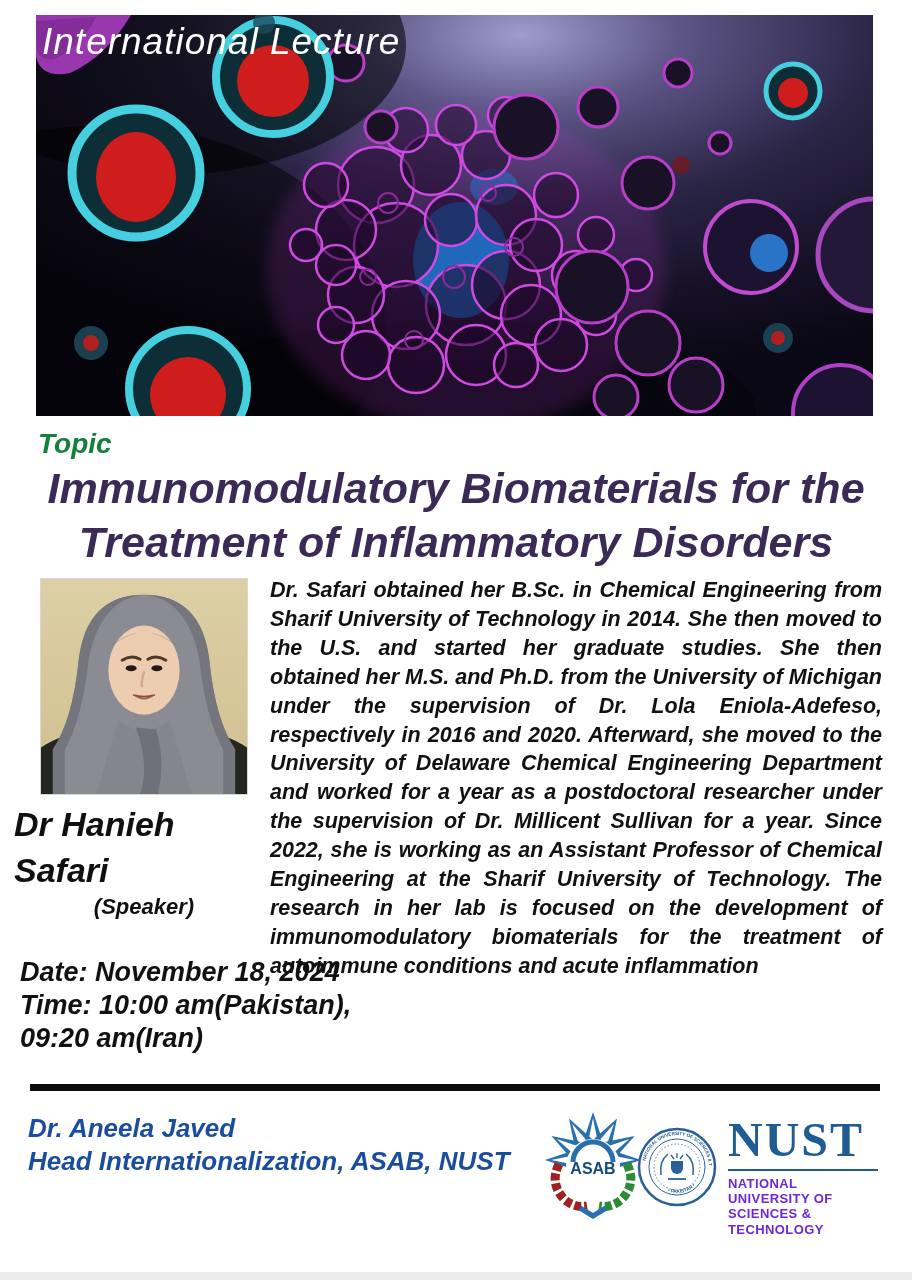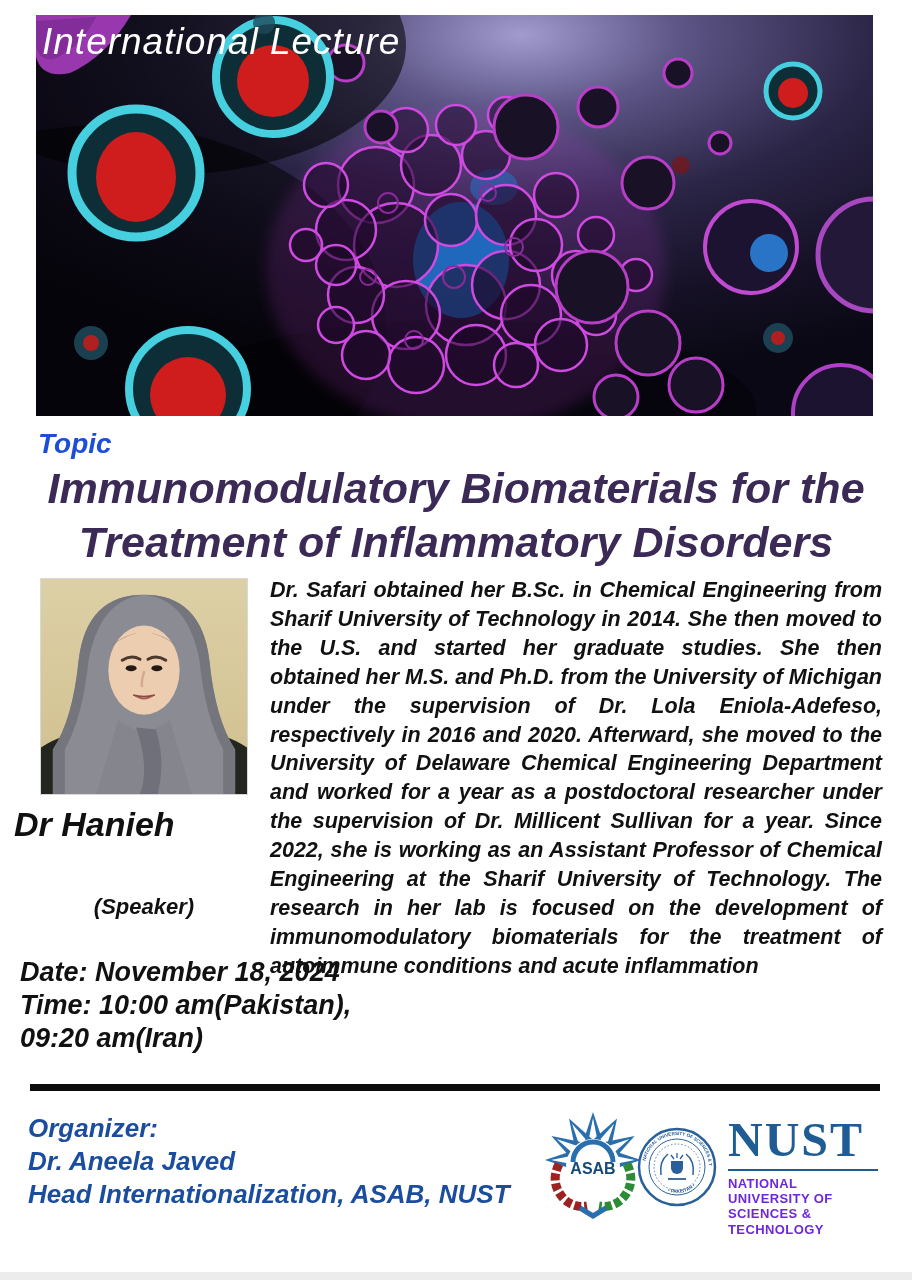--- a/index.html
+++ b/index.html
@@ -30,21 +30,21 @@
     letter-spacing: 1px;
     color: #ffffff;
   }
   
   .topic-label {
     position: absolute;
     left: 38px; top: 428px;
     font-size: 28px;
     font-weight: bold;
     font-style: italic;
-    color: #1d4ed8;
+    color: #15803d;
   }
   .lecture-title {
     position: absolute;
     left: 0; top: 462px;
     width: 912px;
     padding: 0 36px;
     text-align: center;
     font-size: 43px;
     font-weight: bold;
     font-style: italic;
@@ -295,35 +295,35 @@
 
       <path d="M104,94 Q101,104 102,108" stroke="#d4a98c" stroke-width="2.5" fill="none" stroke-linecap="round"></path>
 
       <path d="M93,117 Q104,126 115,117 Q104,122 93,117 Z" fill="#a85b52"></path>
       <path d="M93,117 Q104,120 115,117" stroke="#8a4a42" stroke-width="1.5" fill="none"></path>
     </svg>
   </div>
 
   <div class="speaker-name">
     <div>Dr Hanieh</div>
+    <div>Safari</div>
   </div>
   <div class="speaker-role">(Speaker)</div>
 
   <div class="bio">Dr. Safari obtained her B.Sc. in Chemical Engineering from Sharif University of Technology in 2014. She then moved to the U.S. and started her graduate studies. She then obtained her M.S. and Ph.D. from the University of Michigan under the supervision of Dr. Lola Eniola-Adefeso, respectively in 2016 and 2020. Afterward, she moved to the University of Delaware Chemical Engineering Department and worked for a year as a postdoctoral researcher under the supervision of Dr. Millicent Sullivan for a year. Since 2022, she is working as an Assistant Professor of Chemical Engineering at the Sharif University of Technology. The research in her lab is focused on the development of immunomodulatory biomaterials for the treatment of autoimmune conditions and acute inflammation</div>
 
   <div class="schedule">
     <div>Date: November 18, 2024</div>
     <div>Time: 10:00 am(Pakistan),</div>
     <div>09:20 am(Iran)</div>
   </div>
 
   <div class="divider"></div>
 
   <div class="organizer">
-    <div>Organizer:</div>
     <div>Dr. Aneela Javed</div>
     <div>Head Internationalization, ASAB, NUST</div>
   </div>
 
   <div class="asab-logo">
     <svg viewBox="0 0 112 112">
       <g transform="translate(56,52)">
         <g fill="#2a6fad">
           <g transform="rotate(0)">
               <polygon points="0,-48 10,-18 0,-12 -10,-18"></polygon>

